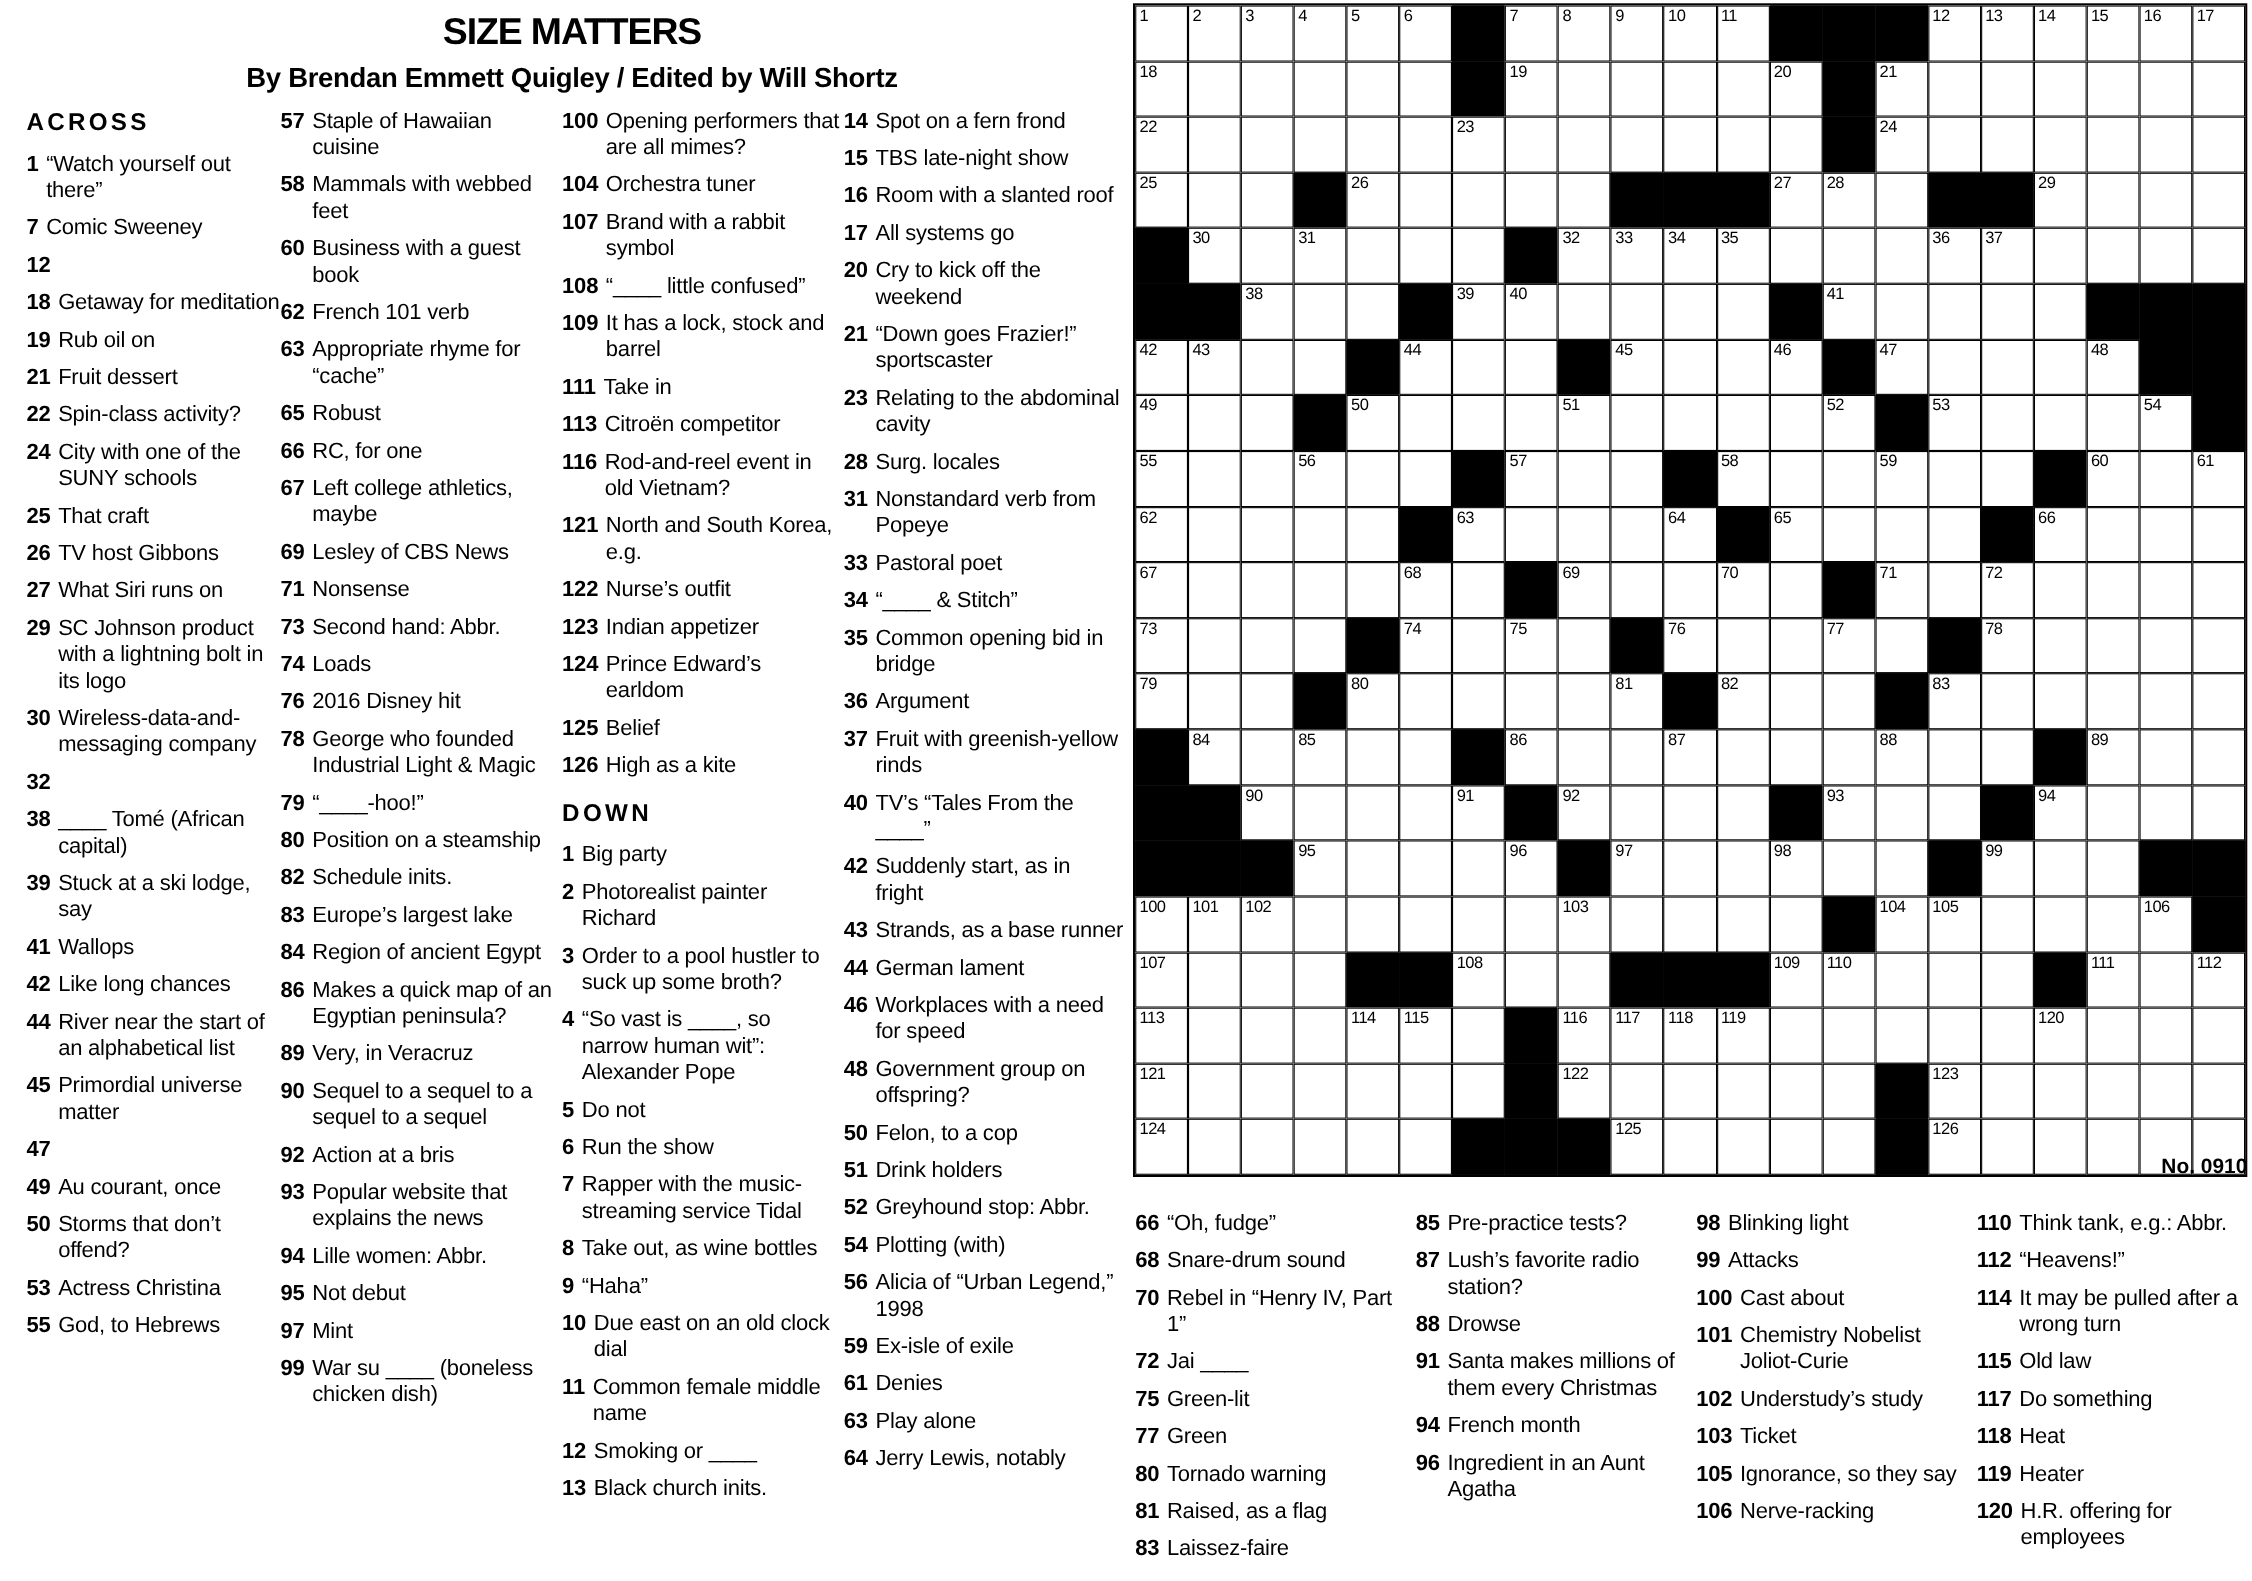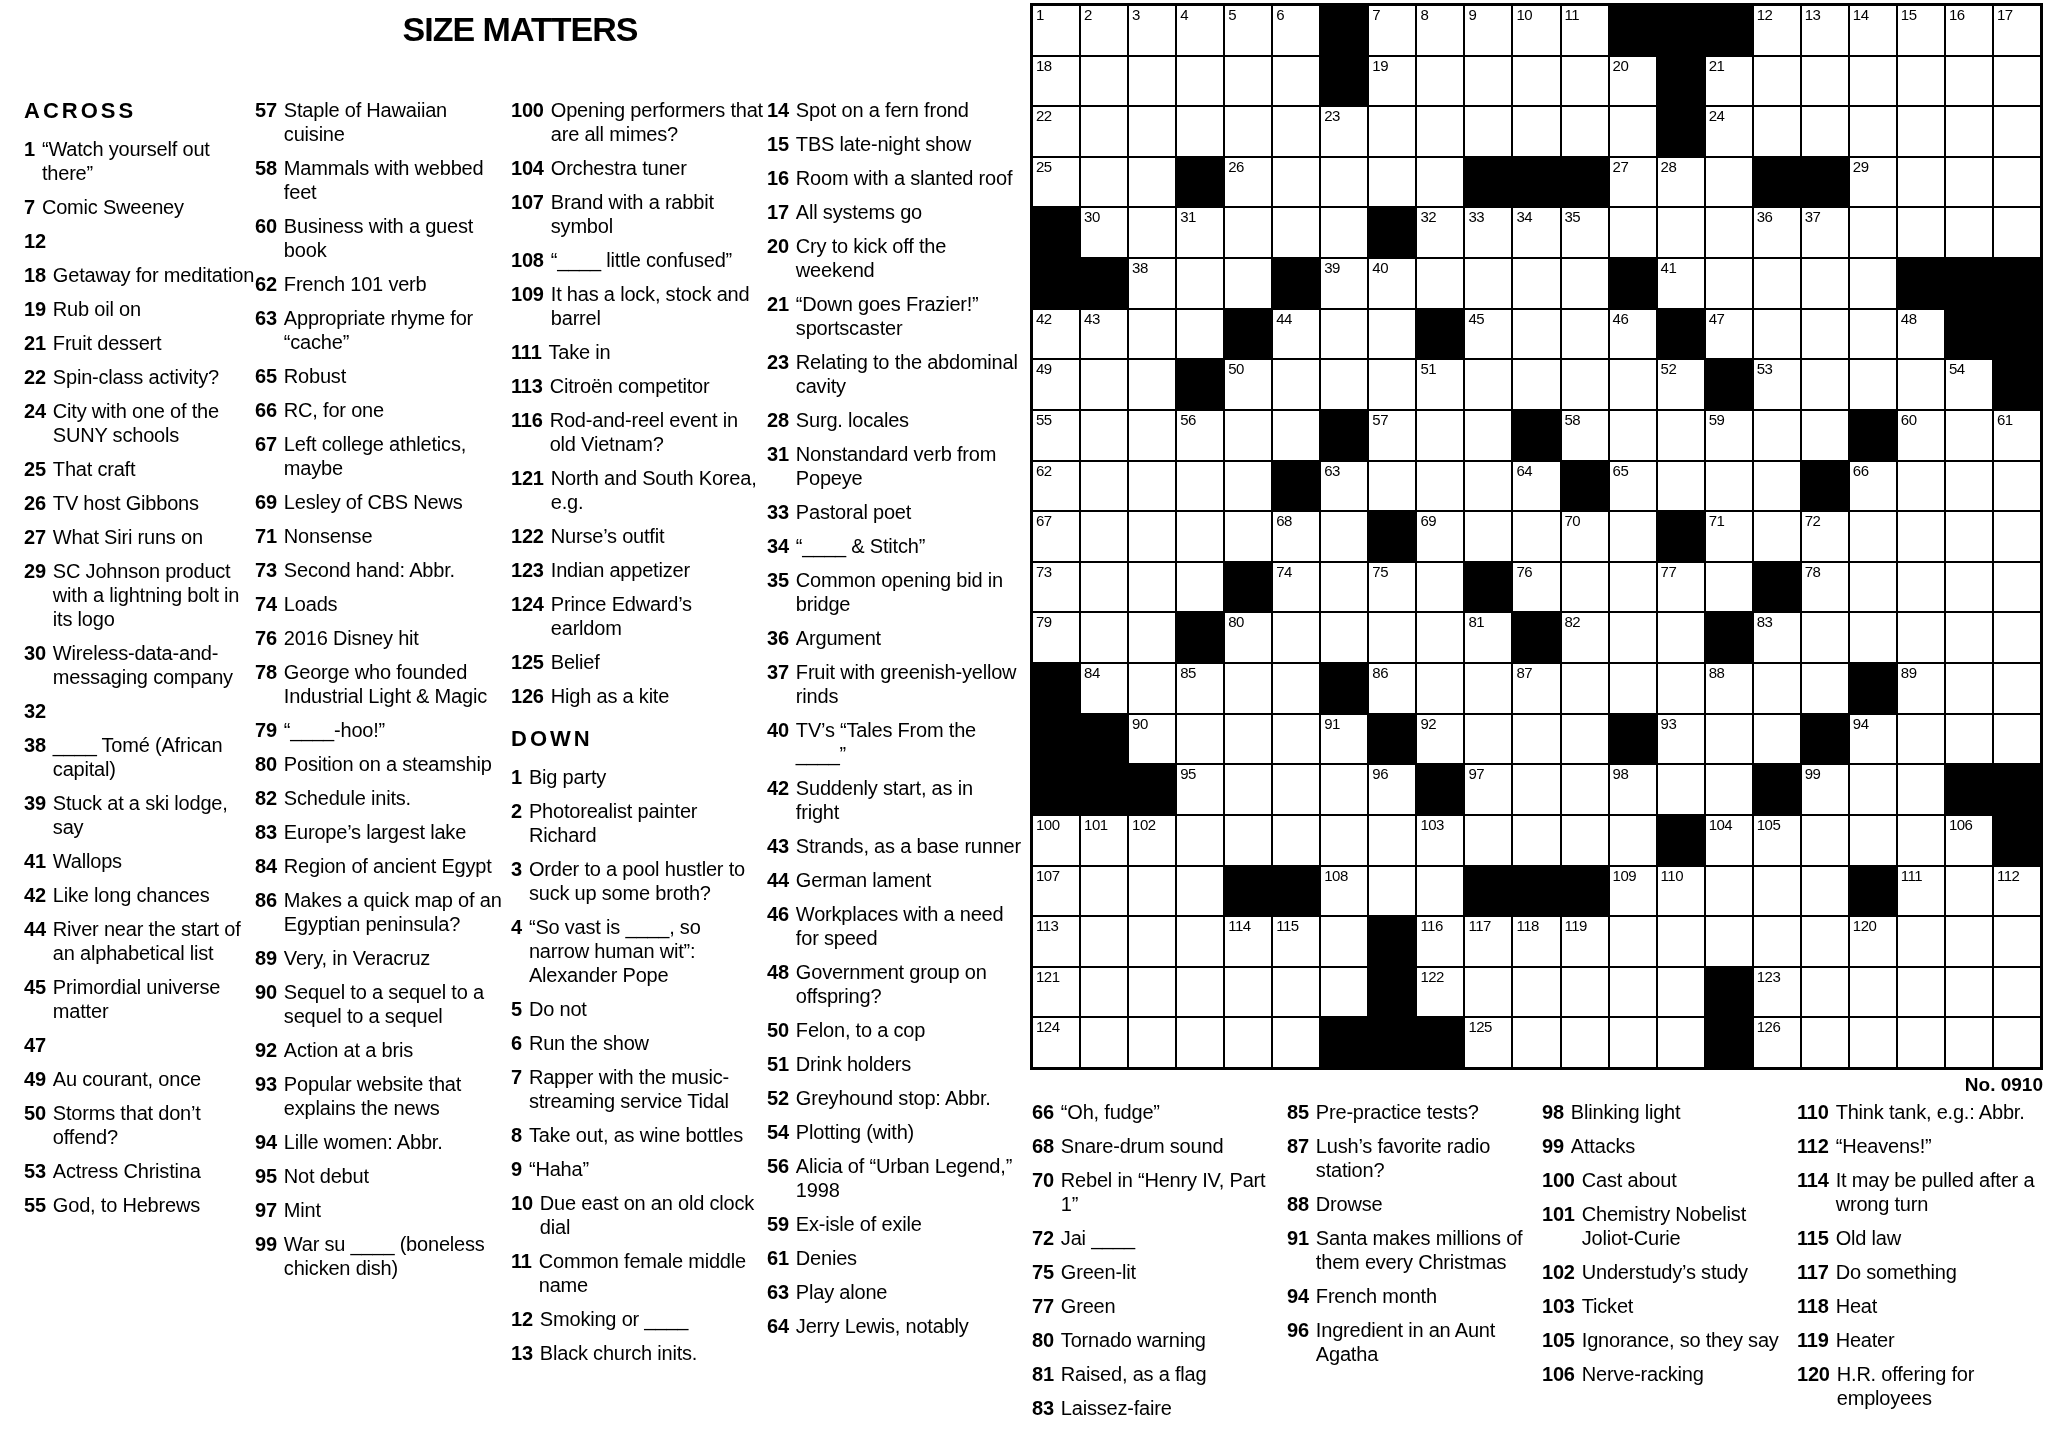--- a/index.html
+++ b/index.html
@@ -23,28 +23,29 @@
   .clue{display:flex;margin:0 0 10px 0;font-size:20px;line-height:24px;letter-spacing:-0.2px;}
   .clue .num{font-weight:700;margin-right:7px;white-space:nowrap;flex:0 0 auto;}
   .clue .txt{flex:1 1 auto;}
   #grid{position:absolute;left:1030px;top:3px;width:1013px;height:1067px;
        display:grid;grid-template-rows:repeat(21,1fr);grid-template-columns:repeat(21,1fr);
        border:2.5px solid #000;box-sizing:border-box;background:#fff;}
   .cell{border:1px solid #000;position:relative;background:#fff;}
   .cell.black{background:#000;}
   .cell .cnum{position:absolute;top:1px;left:3px;font-size:15px;line-height:16px;
        letter-spacing:-0.5px;}
-  #puzzle-number{position:absolute;left:1030px;top:1074px;width:1013px;text-align:right;
+  #puzzle-number{position:absolute;left:1030px;top:1050px;width:1013px;text-align:right;
        font-weight:700;font-size:19px;}
 </style>
 </head>
 <body>
 
 <div class="header">
   <div class="title">SIZE MATTERS</div>
+  <div class="byline">By Brendan Emmett Quigley / Edited by Will Shortz</div>
 </div>
 
 <div id="col1" class="clue-col">
     <div class="section-heading">ACROSS</div>
     <div class="clue">
       <span class="num">1</span>
       <span class="txt">“Watch yourself out there”</span>
     </div>
     <div class="clue">
       <span class="num">7</span>

